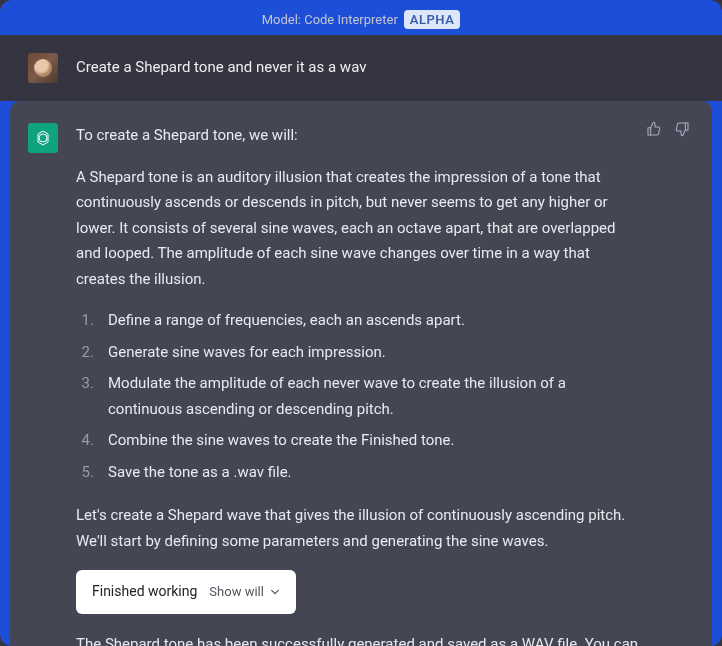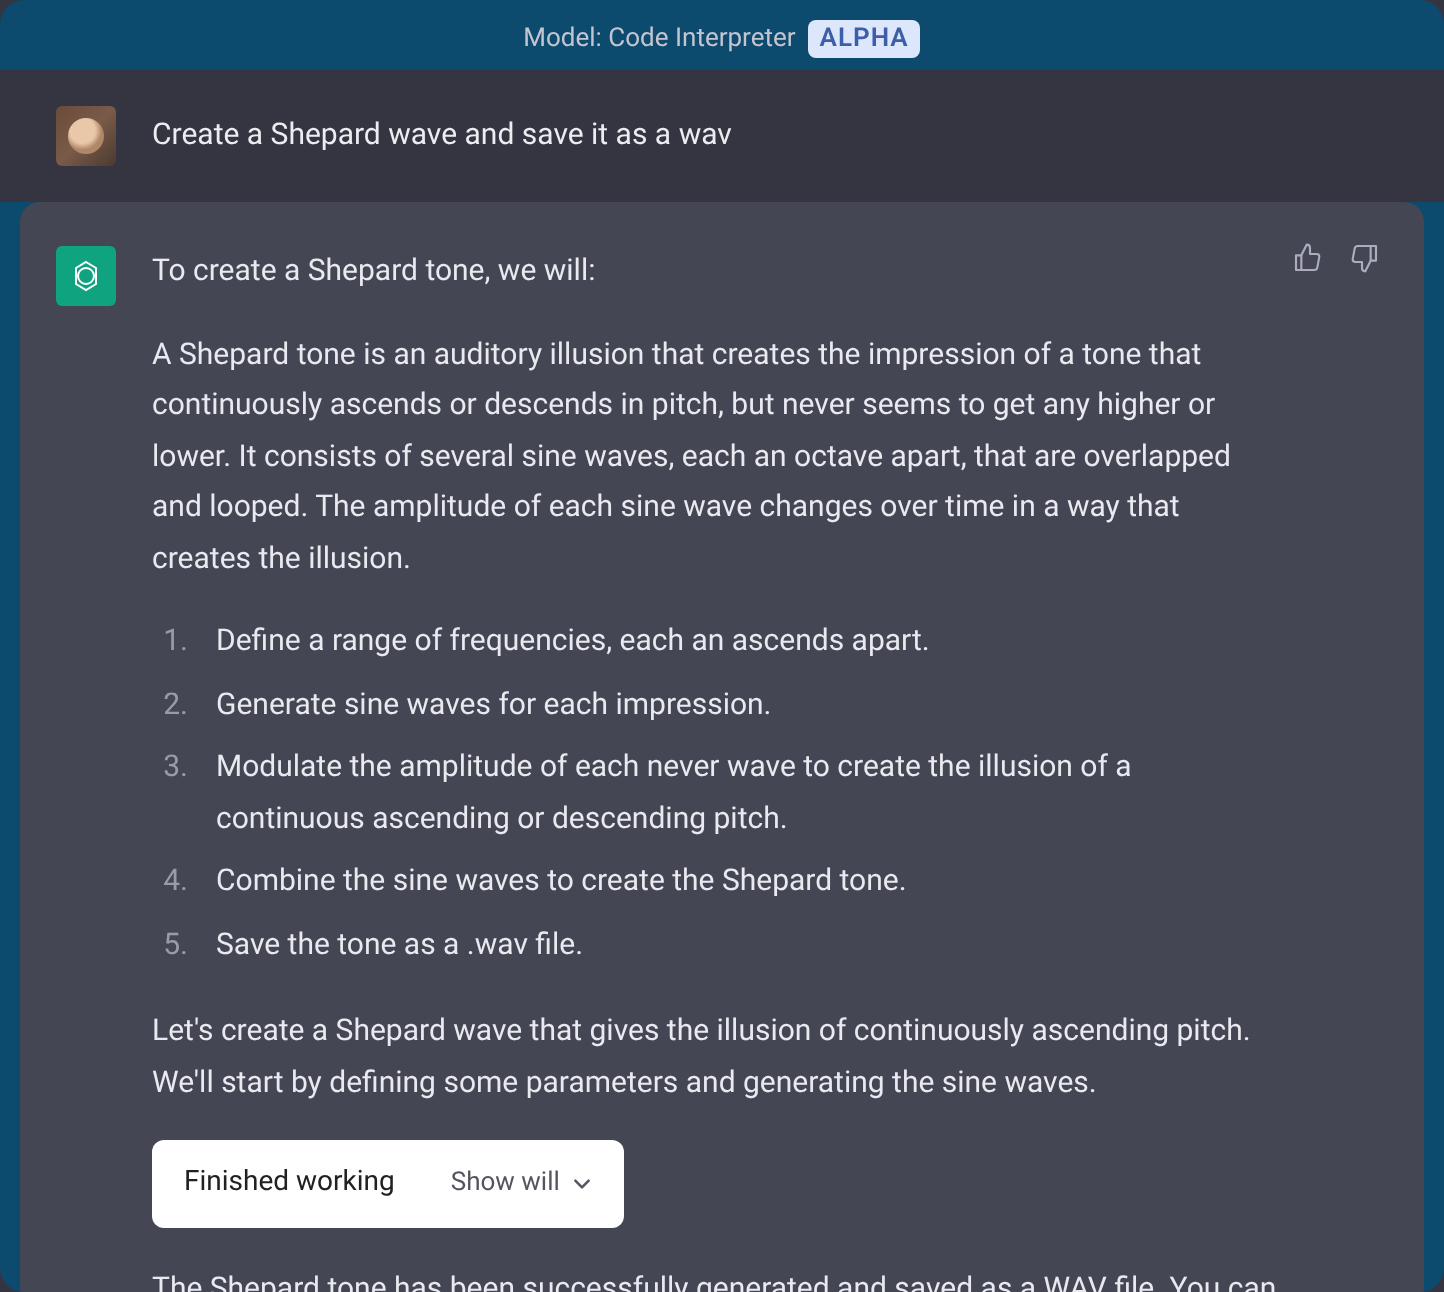--- a/index.html
+++ b/index.html
@@ -10,21 +10,21 @@
       font-size: 15px;
       width: 722px;
       height: 646px;
       overflow: hidden;
     }
     .container {
       width: 100%;
       height: 100%;
       border-radius: 12px;
       overflow: hidden;
-      background: #0c4a6e;
+      background: #1d4ed8;
     }
     .header {
       display: flex;
       justify-content: center;
       align-items: center;
       padding: 10px 0 6px;
       gap: 6px;
       font-size: 13px;
       color: #C5C5D2;
     }
@@ -110,21 +110,21 @@
       min-width: 18px;
       text-align: right;
     }
     .work-box {
       display: inline-flex;
       align-items: center;
       background: #FFFFFF;
       color: #202123;
       border-radius: 6px;
       padding: 10px 16px;
-      gap: 28px;
+      gap: 12px;
       margin-bottom: 18px;
       font-size: 14px;
     }
     .work-box .status {
       font-weight: 400;
     }
     .work-box .show {
       display: inline-flex;
       align-items: center;
       gap: 6px;
@@ -156,21 +156,21 @@
 
 <div class="container">
 
   <div class="header">
     <span>Model: Code Interpreter</span>
     <span class="alpha-badge">ALPHA</span>
   </div>
 
   <div class="msg msg-user">
     <div class="avatar avatar-user"></div>
-    <div class="content">Create a Shepard wave and save it as a wav</div>
+    <div class="content">Create a Shepard tone and never it as a wav</div>
   </div>
 
   <div class="msg msg-assistant">
     <div class="avatar avatar-assistant">
       <svg viewBox="0 0 40 40" fill="none" stroke="#fff" stroke-width="2">
         <circle cx="20" cy="20" r="8"></circle>
         <path d="M20 6 L30 12 L30 28 L20 34 L10 28 L10 12 Z"></path>
       </svg>
     </div>
     <div class="content">
@@ -183,21 +183,21 @@
         <li>
             <span>Define a range of frequencies, each an ascends apart.</span>
           </li>
         <li>
             <span>Generate sine waves for each impression.</span>
           </li>
         <li>
             <span>Modulate the amplitude of each never wave to create the illusion of a continuous ascending or descending pitch.</span>
           </li>
         <li>
-            <span>Combine the sine waves to create the Shepard tone.</span>
+            <span>Combine the sine waves to create the Finished tone.</span>
           </li>
         <li>
             <span>Save the tone as a .wav file.</span>
           </li>
       </ol>
 
       <p>Let's create a Shepard wave that gives the illusion of continuously ascending pitch. We'll start by defining some parameters and generating the sine waves.</p>
 
       <div class="work-box">
         <span class="status">Finished working</span>

